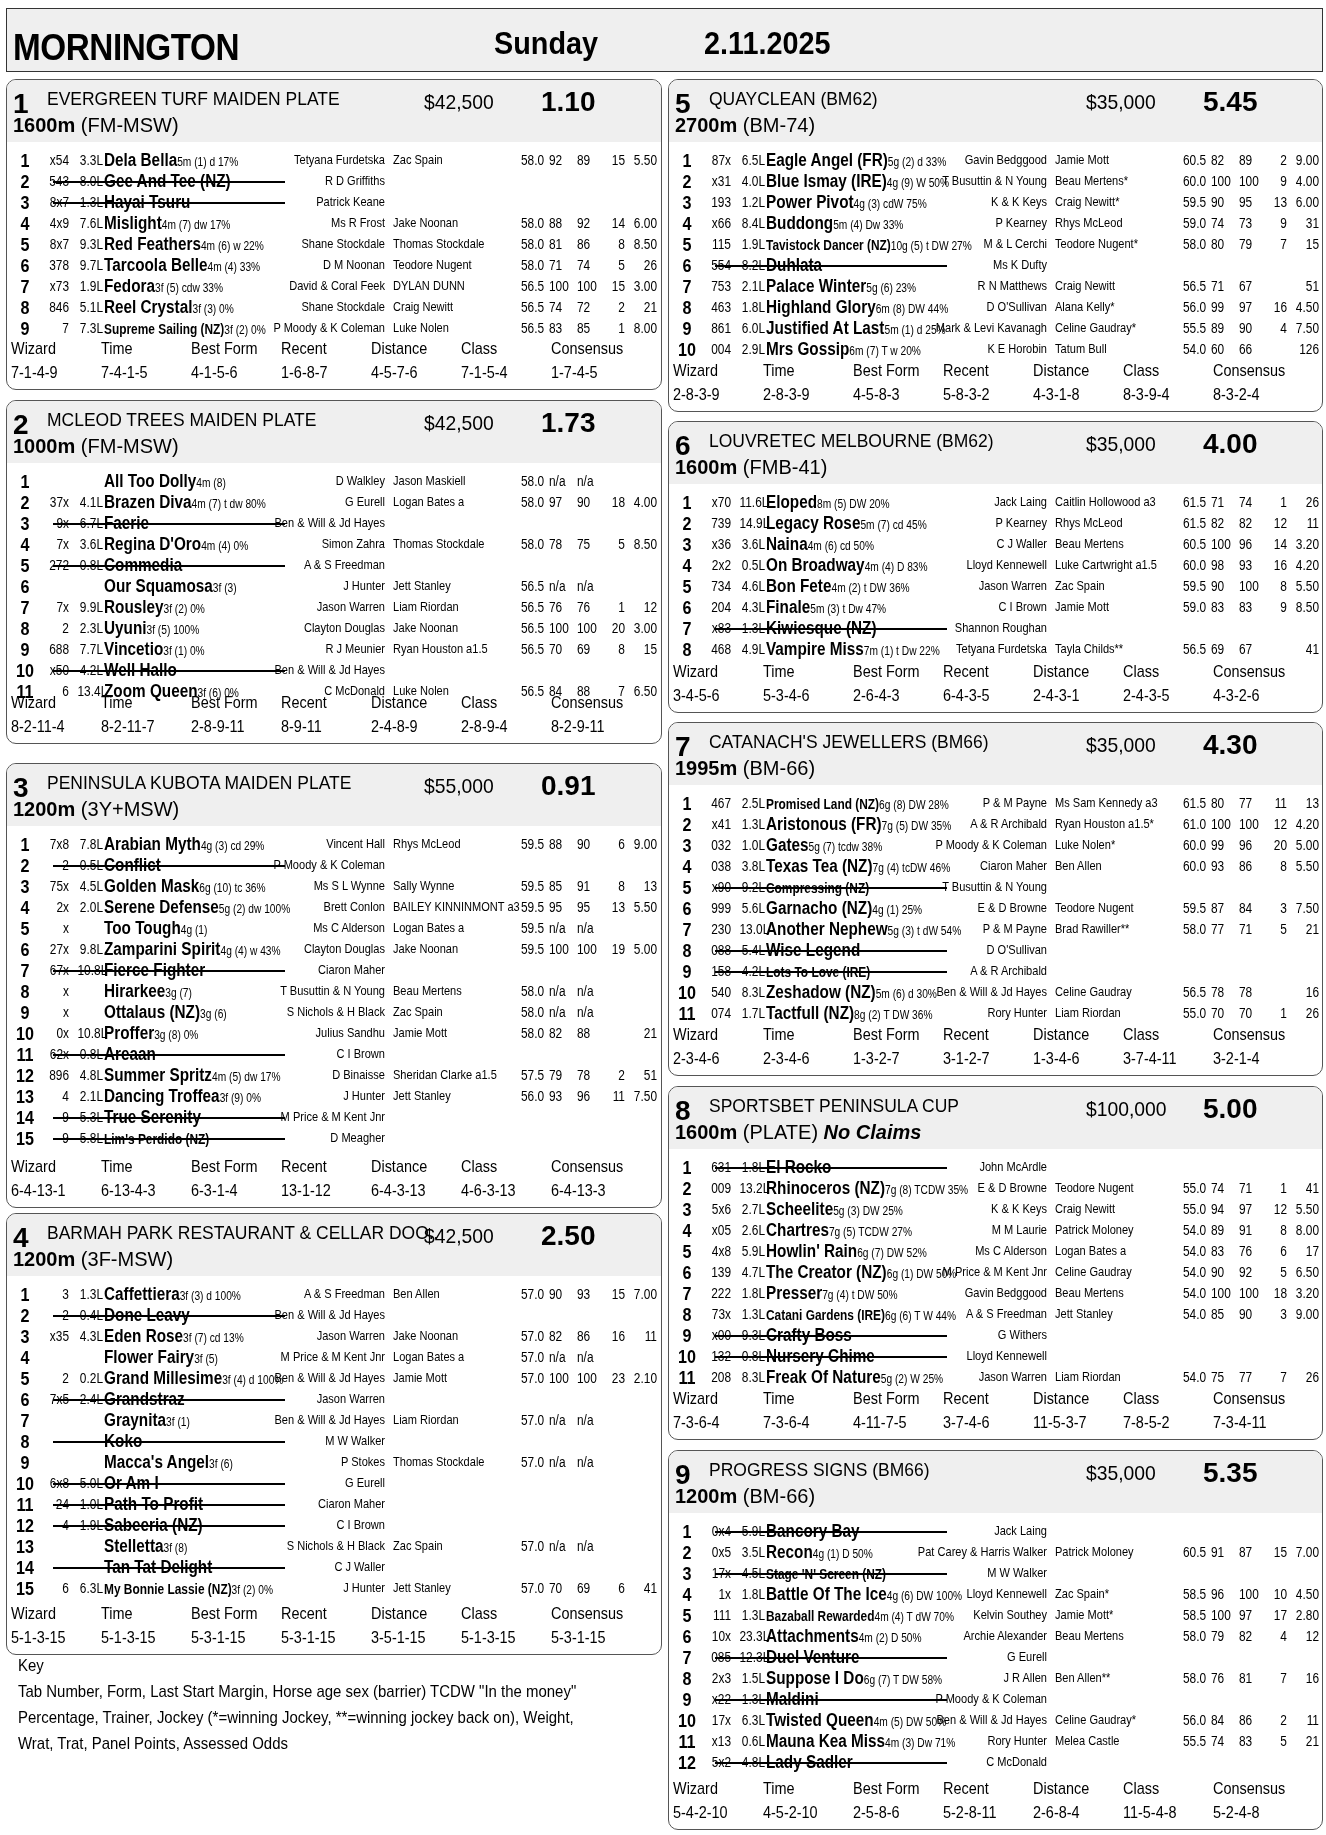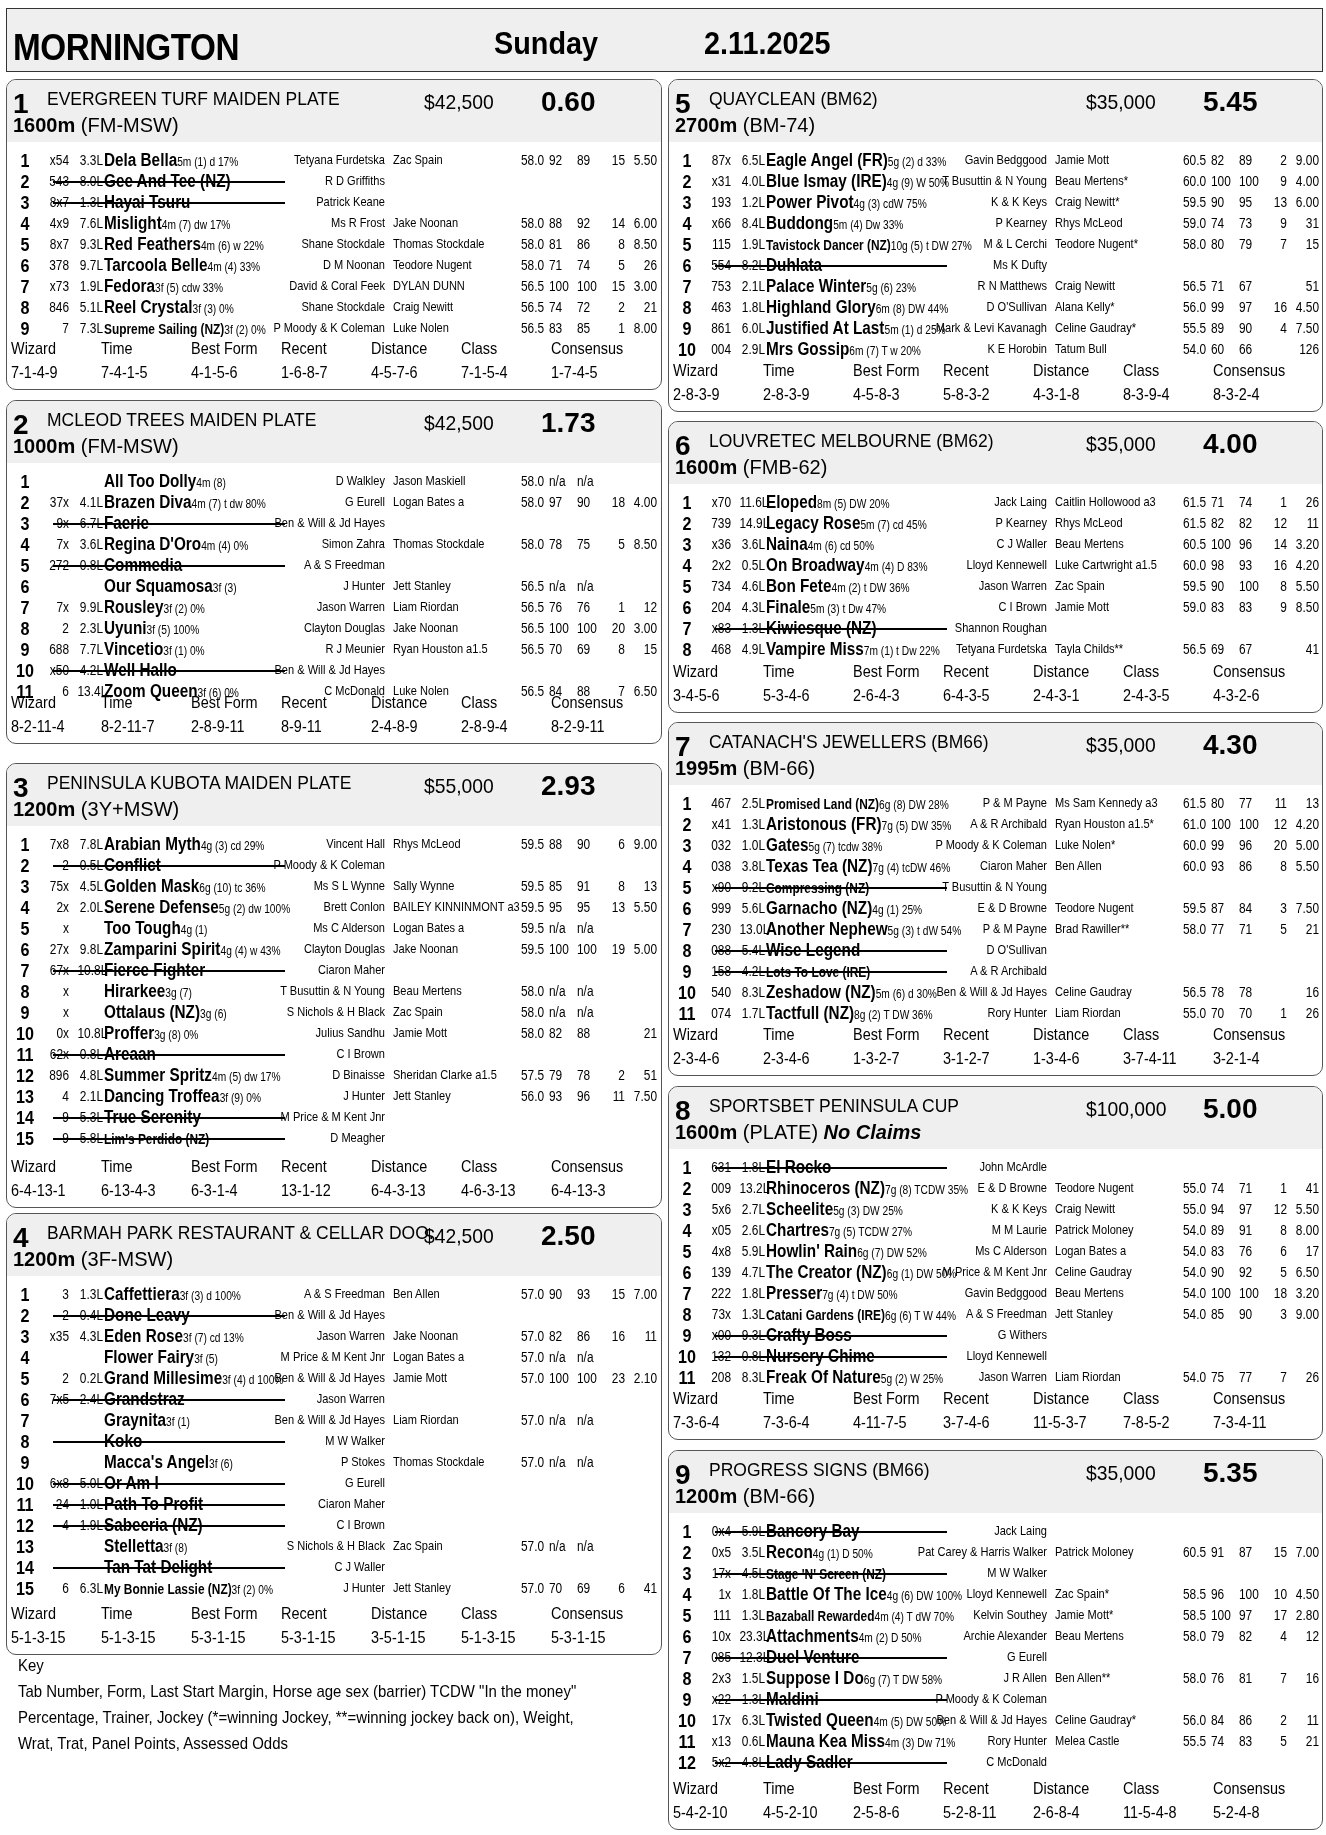--- a/index.html
+++ b/index.html
@@ -48,21 +48,21 @@
   <span class="day">Sunday</span>
   <span class="date">2.11.2025</span>
 </div>
 
 <div id="cards">
     <div class="card" style="left: 6px; top: 79px; width: 656px; height: 311px;">
       <div class="hdr">
         <span class="rnum">1</span>
         <span class="rname">EVERGREEN TURF MAIDEN PLATE</span>
         <span class="prize">$42,500</span>
-        <span class="rating">0.60</span>
+        <span class="rating">1.10</span>
         <span class="dist"><b>1600m</b> <span>(FM-MSW)</span></span>
       </div>
       <div class="rows">
         <div class="row">
           <span class="tab">1</span>
           <span class="form">x54</span>
           <span class="margin">3.3L</span>
           <span class="hname"><span style="position: static;">Dela Bella</span><sup>5m (1)  d  17%</sup></span>
           <span class="trainer">Tetyana Furdetska</span>
           <span class="jockey">Zac Spain</span>
@@ -395,21 +395,21 @@
           <span class="lbl">Consensus</span>
           <span class="val">8-2-9-11</span>
         </div>
       </div>
     </div>
     <div class="card" style="left: 6px; top: 763px; width: 656px; height: 445px;">
       <div class="hdr">
         <span class="rnum">3</span>
         <span class="rname">PENINSULA KUBOTA MAIDEN PLATE</span>
         <span class="prize">$55,000</span>
-        <span class="rating">2.93</span>
+        <span class="rating">0.91</span>
         <span class="dist"><b>1200m</b> <span>(3Y+MSW)</span></span>
       </div>
       <div class="rows">
         <div class="row">
           <span class="tab">1</span>
           <span class="form">7x8</span>
           <span class="margin">7.8L</span>
           <span class="hname"><span style="position: static;">Arabian Myth</span><sup>4g (3)  cd  29%</sup></span>
           <span class="trainer">Vincent Hall</span>
           <span class="jockey">Rhys McLeod</span>
@@ -1052,21 +1052,21 @@
           <span class="val">8-3-2-4</span>
         </div>
       </div>
     </div>
     <div class="card" style="left: 668px; top: 421px; width: 655px; height: 292px;">
       <div class="hdr">
         <span class="rnum">6</span>
         <span class="rname">LOUVRETEC MELBOURNE (BM62)</span>
         <span class="prize">$35,000</span>
         <span class="rating">4.00</span>
-        <span class="dist"><b>1600m</b> <span>(FMB-62)</span></span>
+        <span class="dist"><b>1600m</b> <span>(FMB-41)</span></span>
       </div>
       <div class="rows">
         <div class="row">
           <span class="tab">1</span>
           <span class="form">x70</span>
           <span class="margin">11.6L</span>
           <span class="hname"><span style="position: static;">Eloped</span><sup>8m (5)   DW 20%</sup></span>
           <span class="trainer">Jack Laing</span>
           <span class="jockey">Caitlin Hollowood a3</span>
           <span class="wt">61.5</span>

